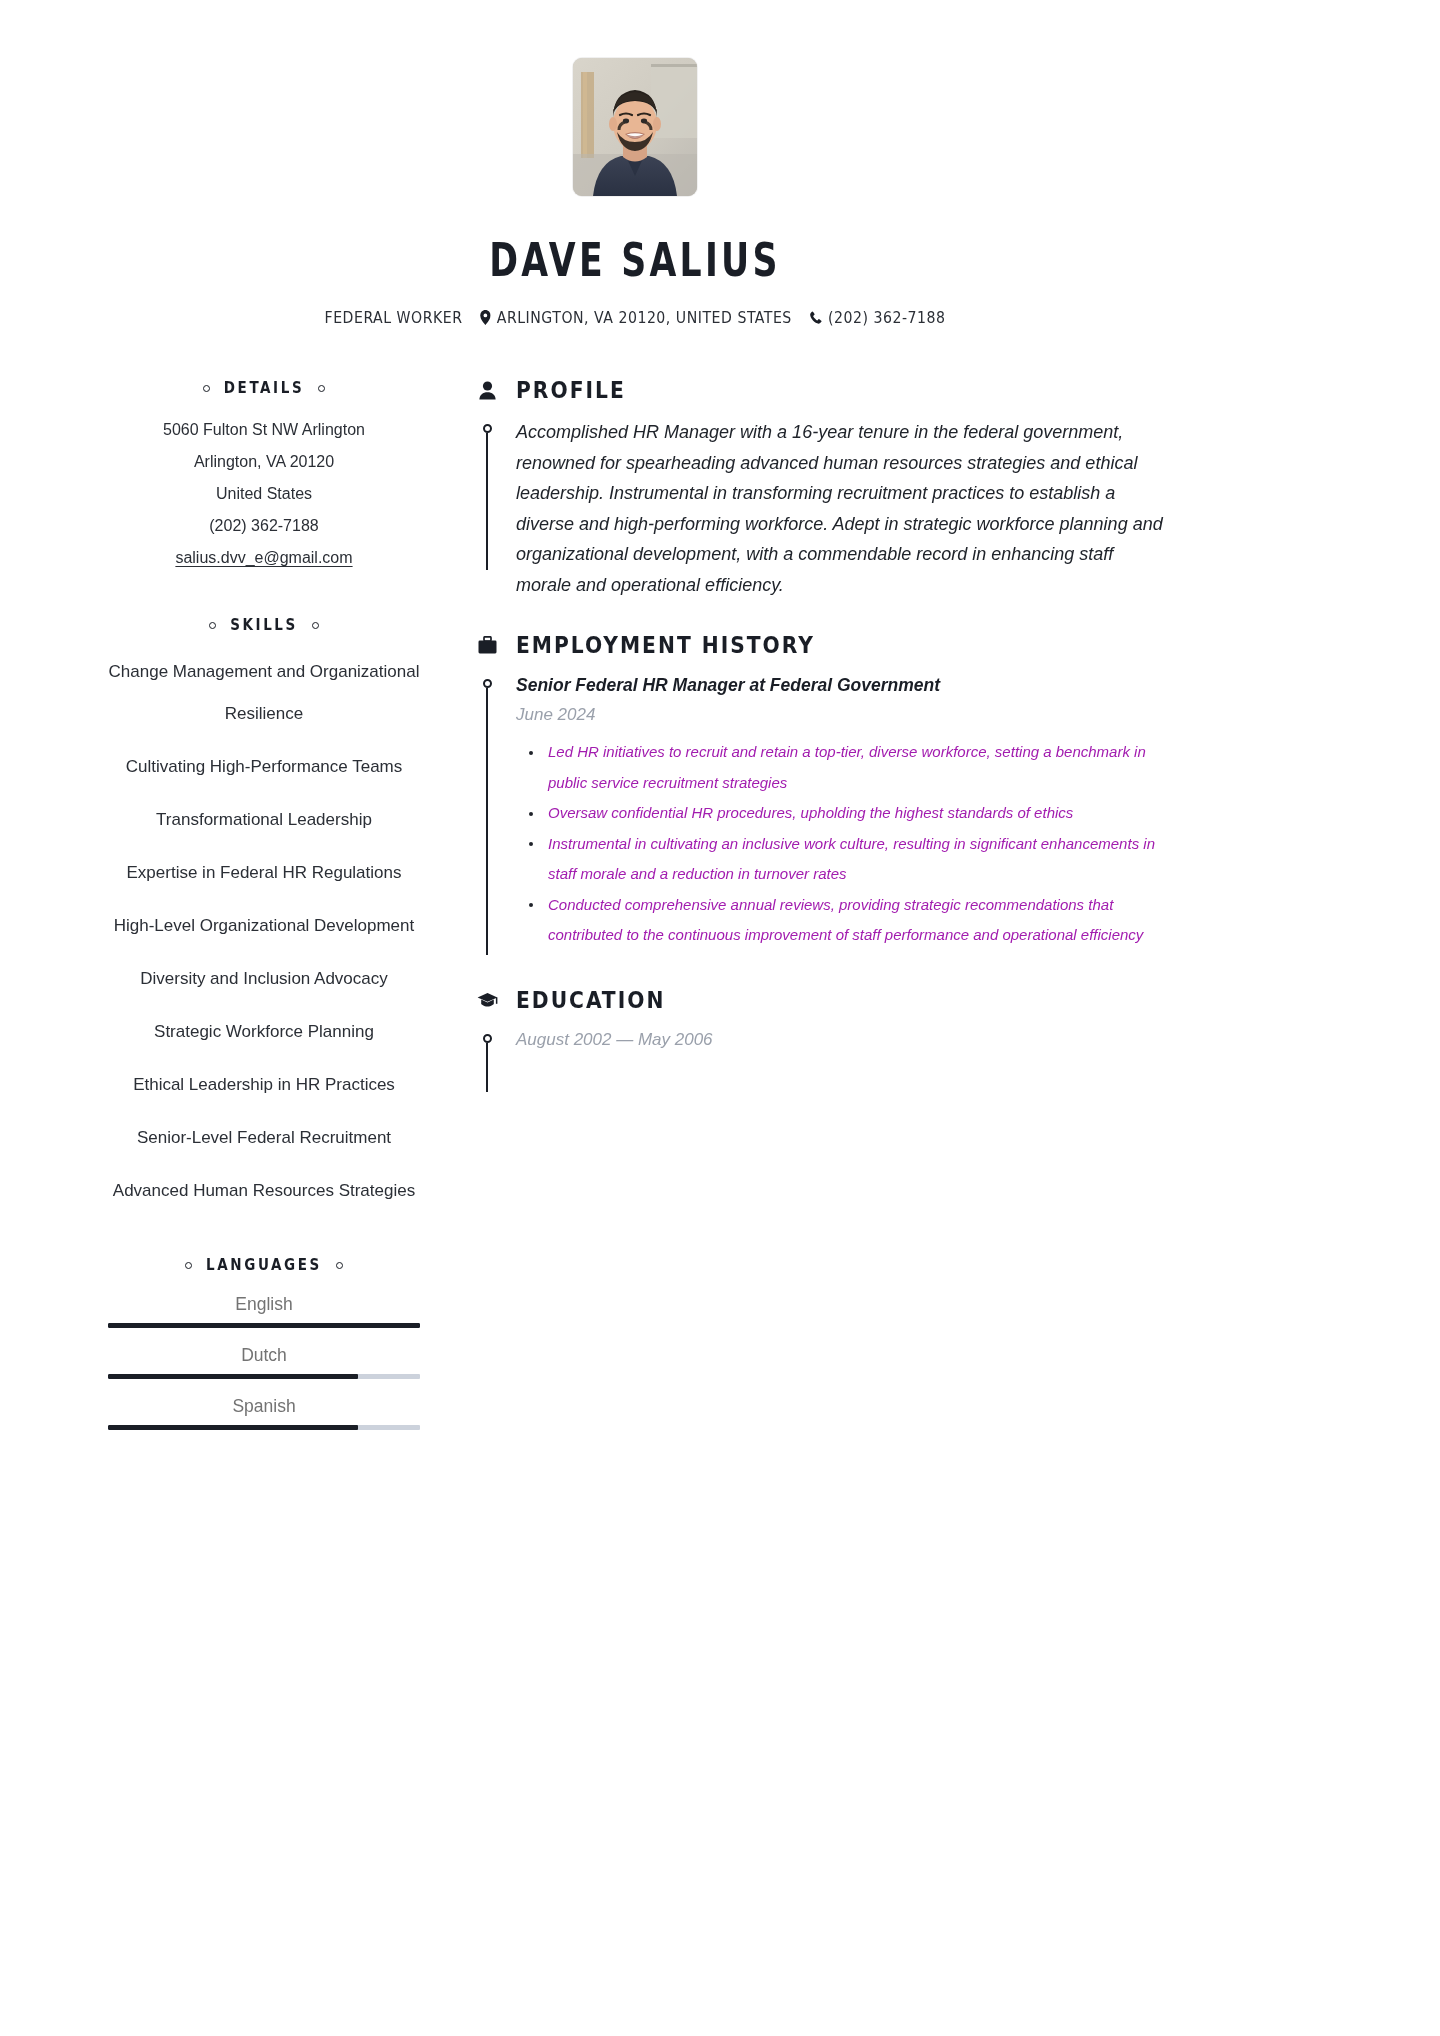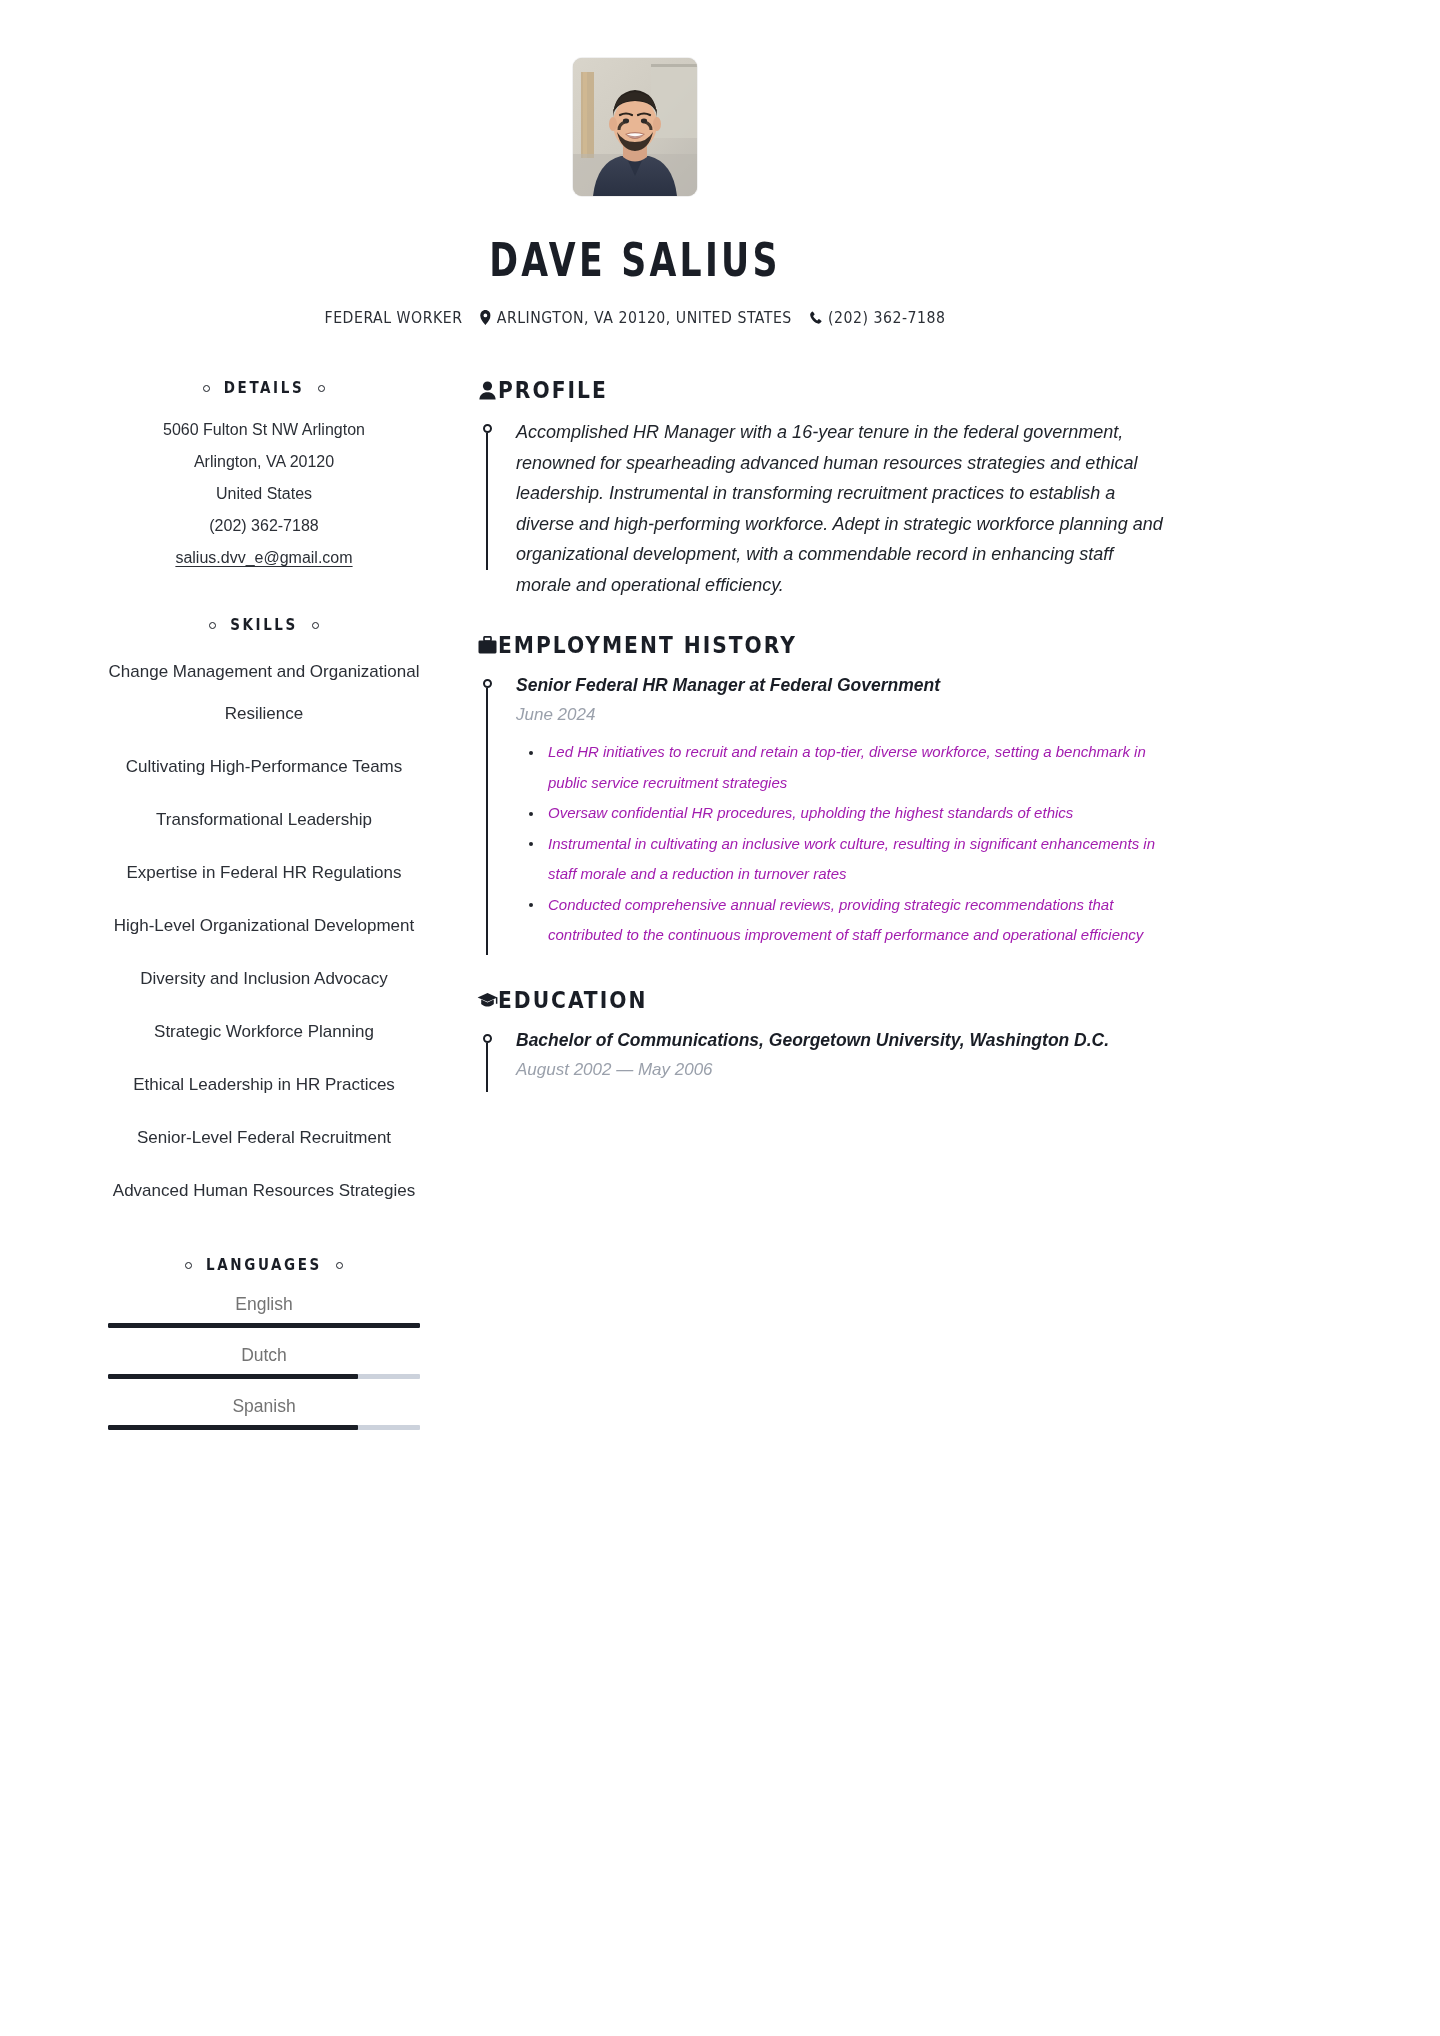--- a/index.html
+++ b/index.html
@@ -164,20 +164,21 @@
   }
 
   
   .main { padding-top: 2px; }
 
   .section { margin-bottom: 32px; }
 
   .sec-head {
     display: flex;
     align-items: center;
+    gap: 18px;
     margin-bottom: 14px;
   }
 
   .sec-icon {
     width: 22px;
     display: flex;
     align-items: center;
     justify-content: center;
     flex: none;
   }
@@ -469,21 +470,20 @@
           </span>
           <span class="sec-title">EDUCATION</span>
         </div>
         <div class="sec-body">
           <div class="timeline" style="height: 65px;">
             <span class="timeline-dot"></span>
             <span class="timeline-line"></span>
           </div>
           <div>
             <div class="entry">
-              <div class="entry-title">Bachelor of Communications, Georgetown University, Washington D.C.</div>
               <div class="entry-date">August 2002 — May 2006</div>
             </div>
           </div>
         </div>
       </section>
 
     </main>
   </div>
 </div>
 

